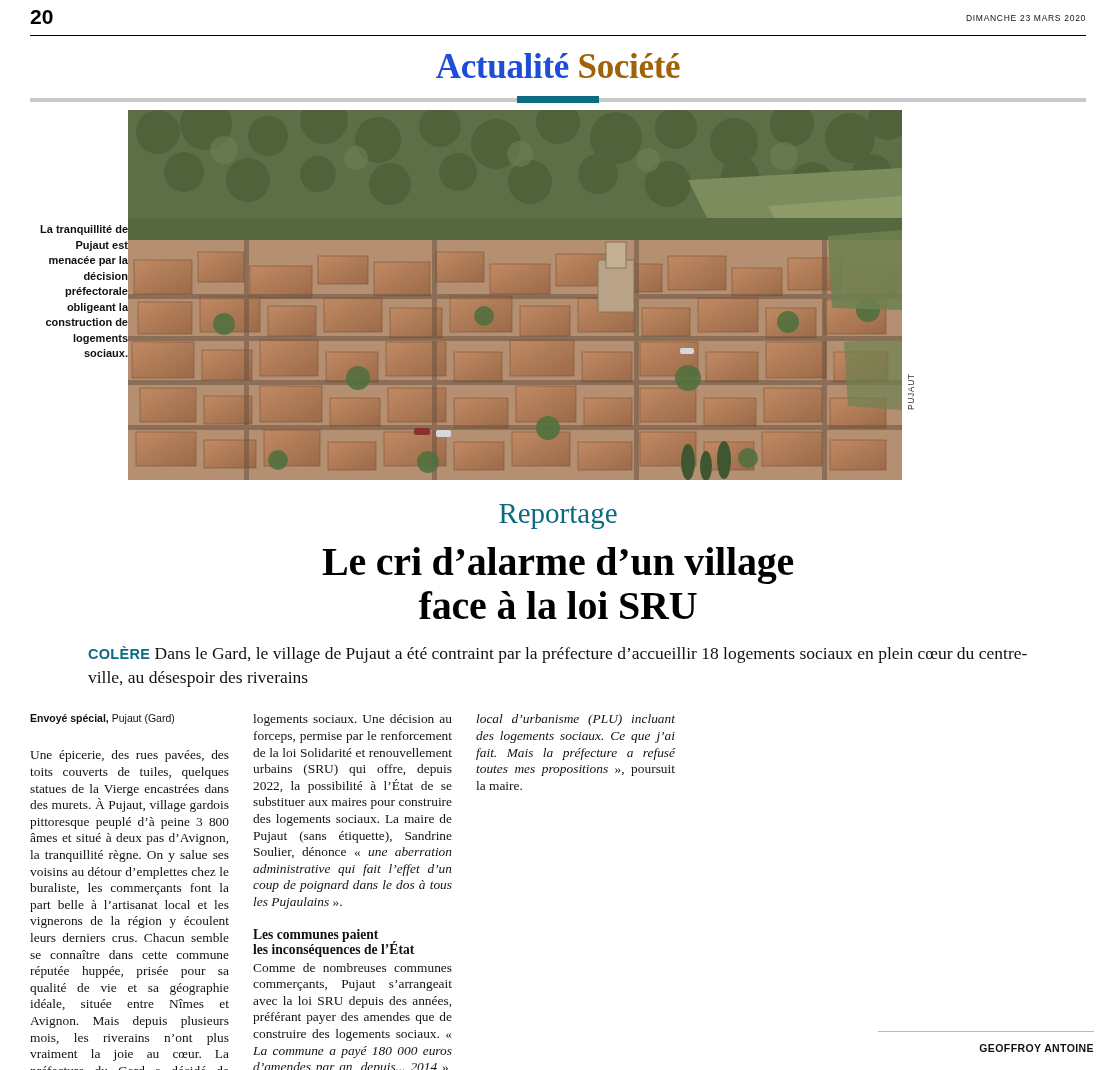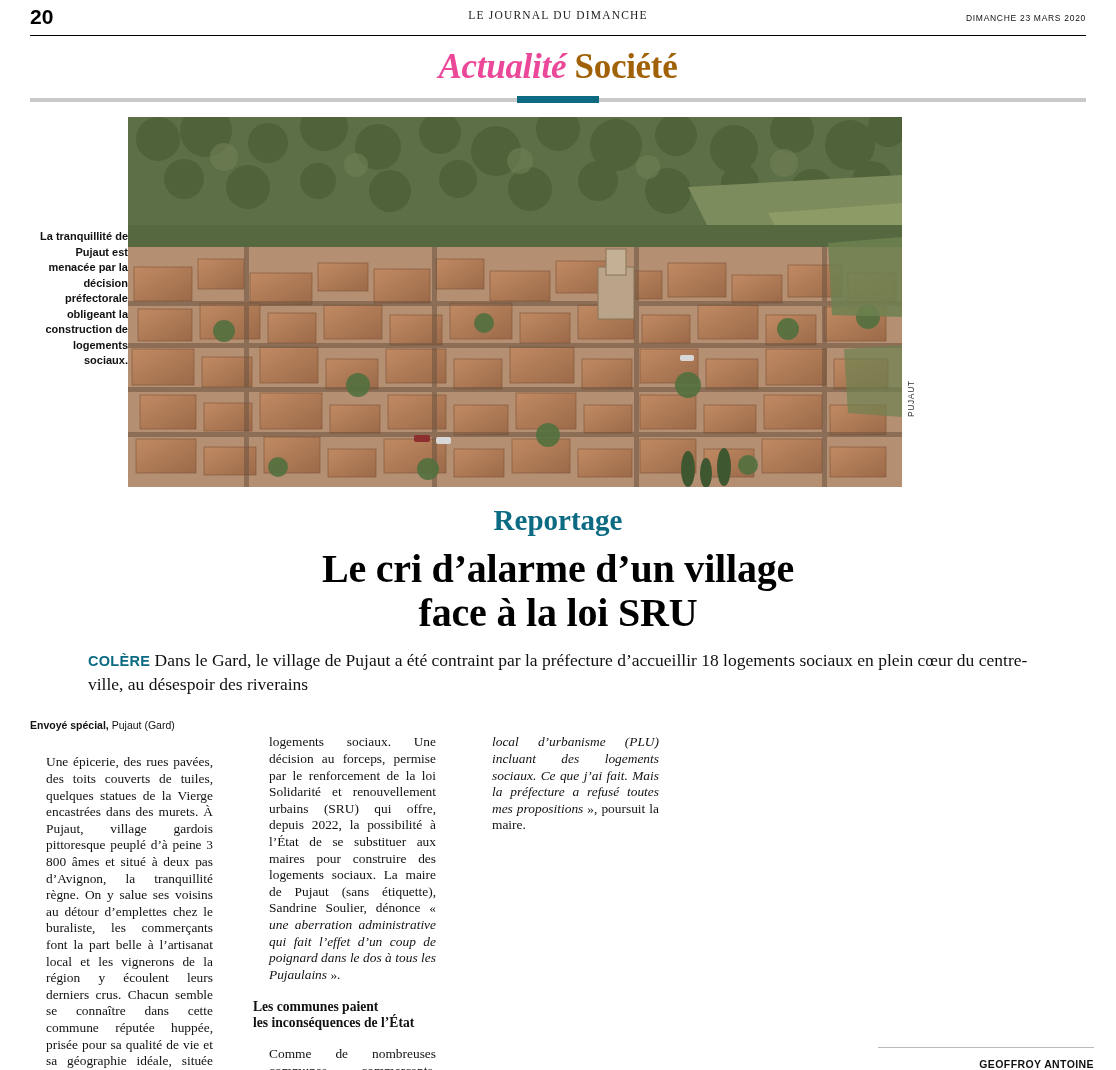--- a/index.html
+++ b/index.html
@@ -70,21 +70,21 @@
   .section-head {
     text-align: center;
     padding-top: 11px;
   }
   .section-head .kicker {
     font-family: "Liberation Serif", serif;
     font-weight: bold;
     font-size: 35px;
     letter-spacing: -0.3px;
   }
-  .section-head .kicker .grey { color: #ec4899; font-style: italic; }
+  .section-head .kicker .grey { color: #1d4ed8; }
   .section-head .kicker .blue { color: #a16207; }
 
   .sec-rule-wrap {
     position: relative;
     margin-top: 9px;
     height: 7px;
   }
   .sec-rule-grey {
     position: absolute;
     left: 0; right: 0; top: 2px;
@@ -97,21 +97,21 @@
     transform: translateX(-50%);
     width: 82px;
     top: 0px;
     height: 7px;
     background: #0c6a83;
   }
 
   
   .photo-block {
     position: relative;
-    margin-top: 14px;
+    margin-top: 7px;
     height: 370px;
   }
   .photo-caption {
     position: absolute;
     left: 2px;
     top: 112px;
     width: 96px;
     text-align: right;
     font-family: "Liberation Sans", sans-serif;
     font-weight: bold;
@@ -142,21 +142,21 @@
     white-space: nowrap;
   }
 
   
   .headline-block {
     text-align: center;
     margin-top: 18px;
   }
   .reportage {
     font-family: "Liberation Serif", serif;
-    font-weight: bold;
+    font-weight: normal;
     font-size: 29px;
     color: #0c6a83;
     line-height: 1.05;
   }
   .headline {
     font-family: "Liberation Serif", serif;
     font-weight: bold;
     font-size: 40px;
     line-height: 44px;
     color: #000;
@@ -196,39 +196,39 @@
     color: #111;
     hyphens: auto;
   }
   .byline-top {
     font-family: "Liberation Sans", sans-serif;
     font-size: 10.5px;
     line-height: 14px;
     margin-bottom: 22px;
   }
   .byline-top b { font-weight: bold; }
-  .col p { margin: 16px; }
+  .col p { margin: 0; }
   .subhead {
     font-family: "Liberation Serif", serif;
     font-weight: bold;
     font-size: 13.6px;
     line-height: 15.5px;
-    margin-top: 8px;
+    margin-top: 16px;
     margin-bottom: 2px;
     text-align: left;
   }
   .it { font-style: italic; }
 
   .spacer-col { flex: 1 1 auto; }
 
   
   .footer-byline {
     position: absolute;
     right: 22px;
-    bottom: 0;
+    bottom: 16px;
     width: 216px;
     text-align: right;
   }
   .footer-byline .line {
     border-top: 1px solid #bbb;
     margin-bottom: 10px;
   }
   .footer-byline .name {
     font-family: "Liberation Sans", sans-serif;
     font-weight: bold;
@@ -237,21 +237,20 @@
     color: #111;
   }
 </style>
 </head>
 <body>
 
 <div class="page">
 
   <div class="masthead">
     <div class="folio">20</div>
-    <div class="masthead-title">LE JOURNAL DU DIMANCHE</div>
     <div class="masthead-date">DIMANCHE 23 MARS 2020</div>
   </div>
   <div class="rule-top"></div>
 
   <div class="section-head">
     <div class="kicker">
       <span class="grey">Actualité</span><span>&nbsp;</span><span class="blue">Société</span>
     </div>
   </div>
   <div class="sec-rule-wrap">

